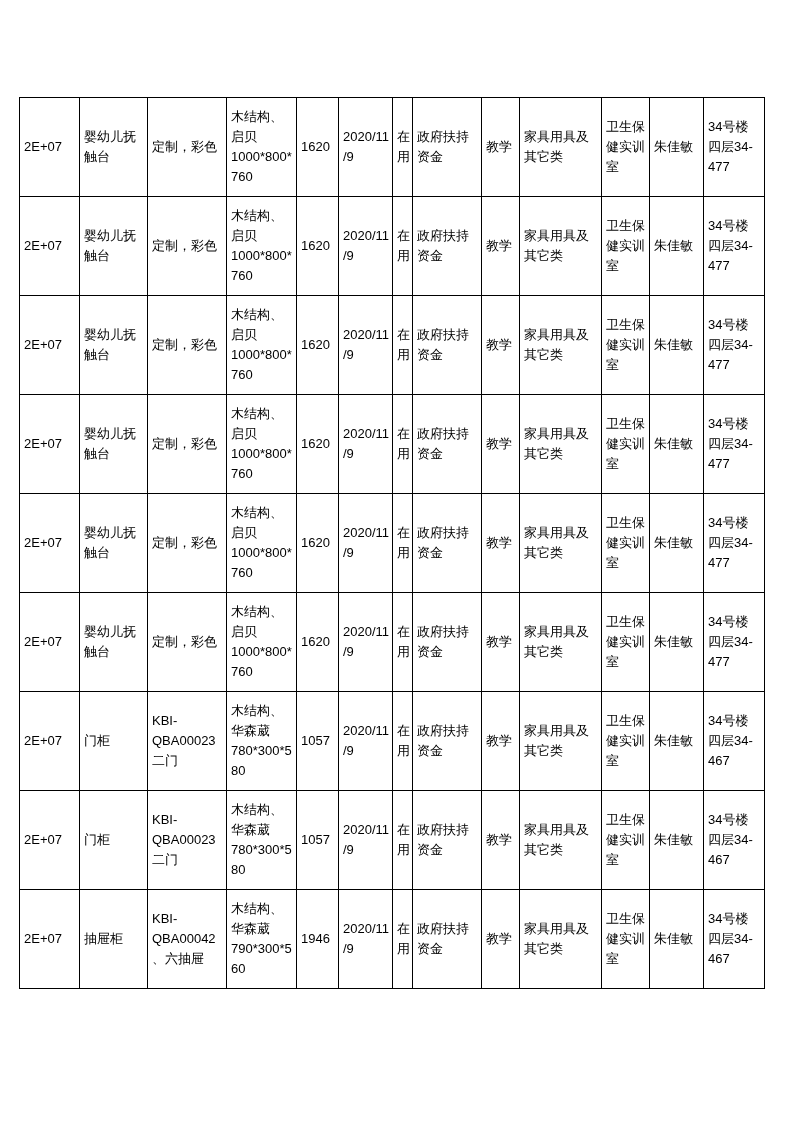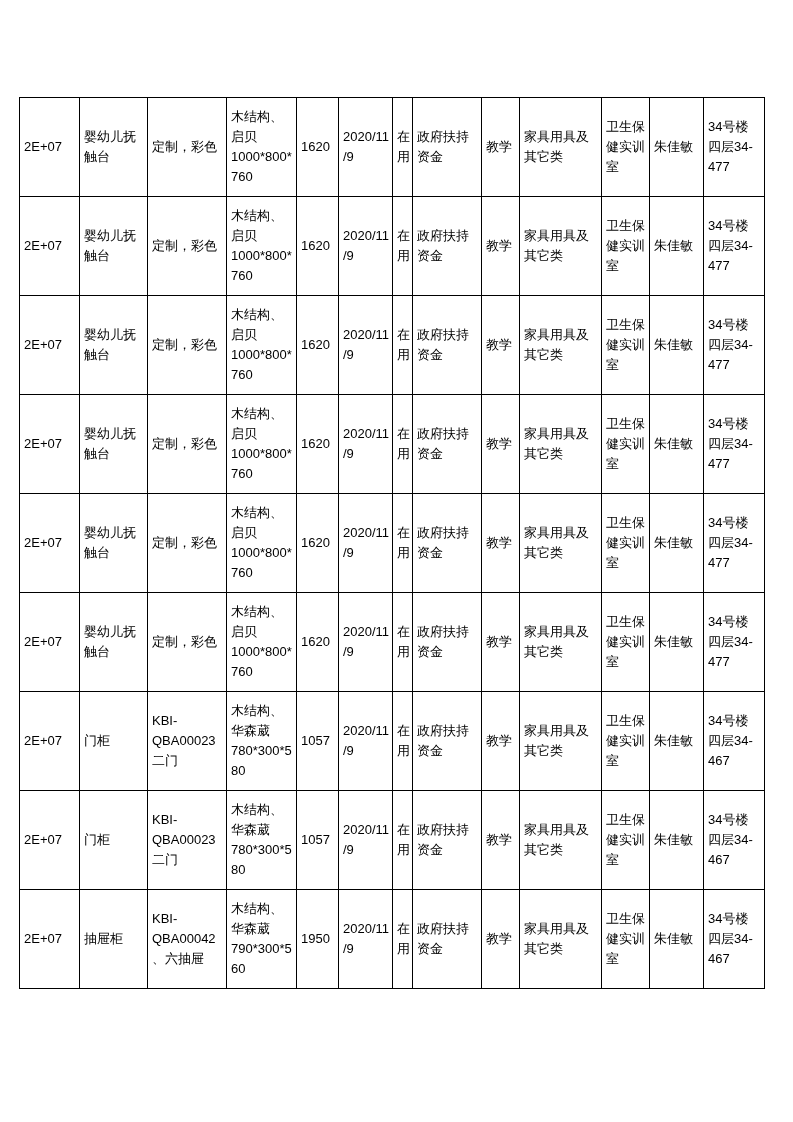--- a/index.html
+++ b/index.html
@@ -279,21 +279,21 @@
       <tr>
         <td>2E+07</td>
         <td>抽屉柜</td>
         <td>KBI-
 QBA00042
 、六抽屉</td>
         <td>木结构、
 华森葳
 790*300*5
 60</td>
-        <td>1950</td>
+        <td>1946</td>
         <td>2020/11
 /9</td>
         <td>在
 用</td>
         <td>政府扶持
 资金</td>
         <td>教学</td>
         <td>家具用具及
 其它类</td>
         <td>卫生保

